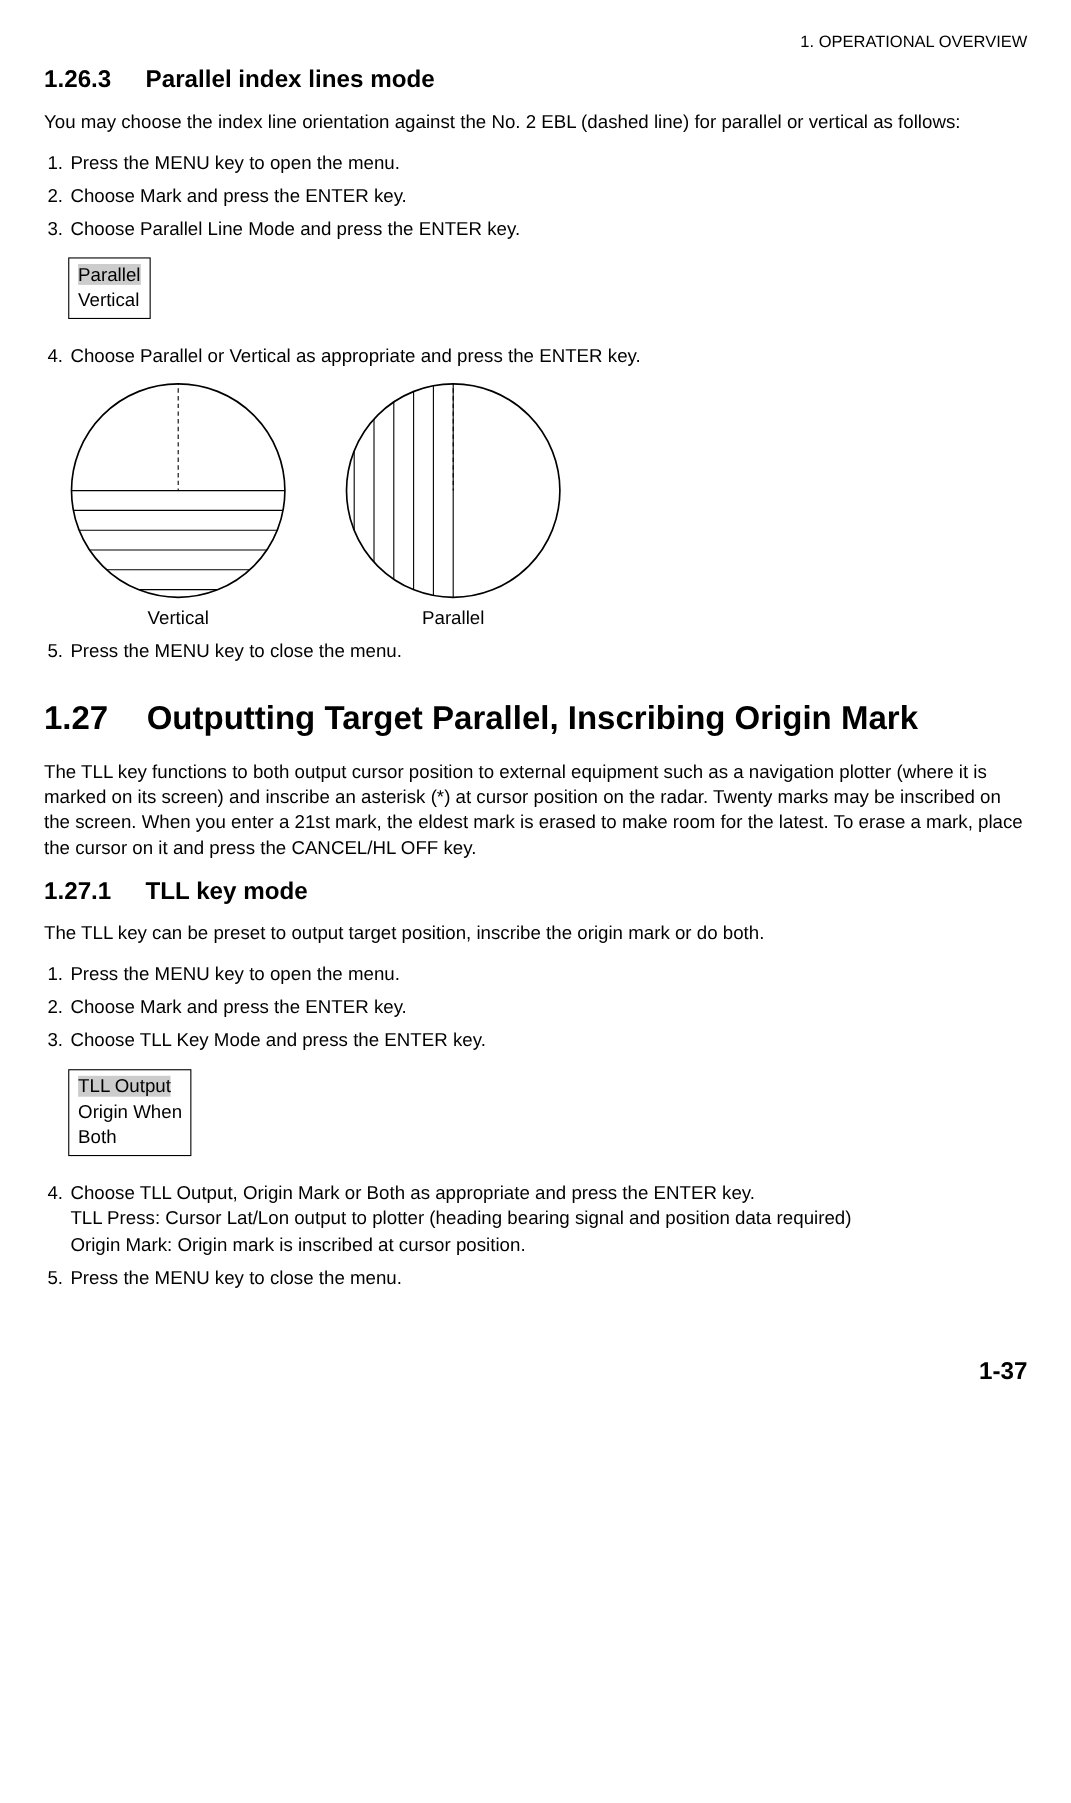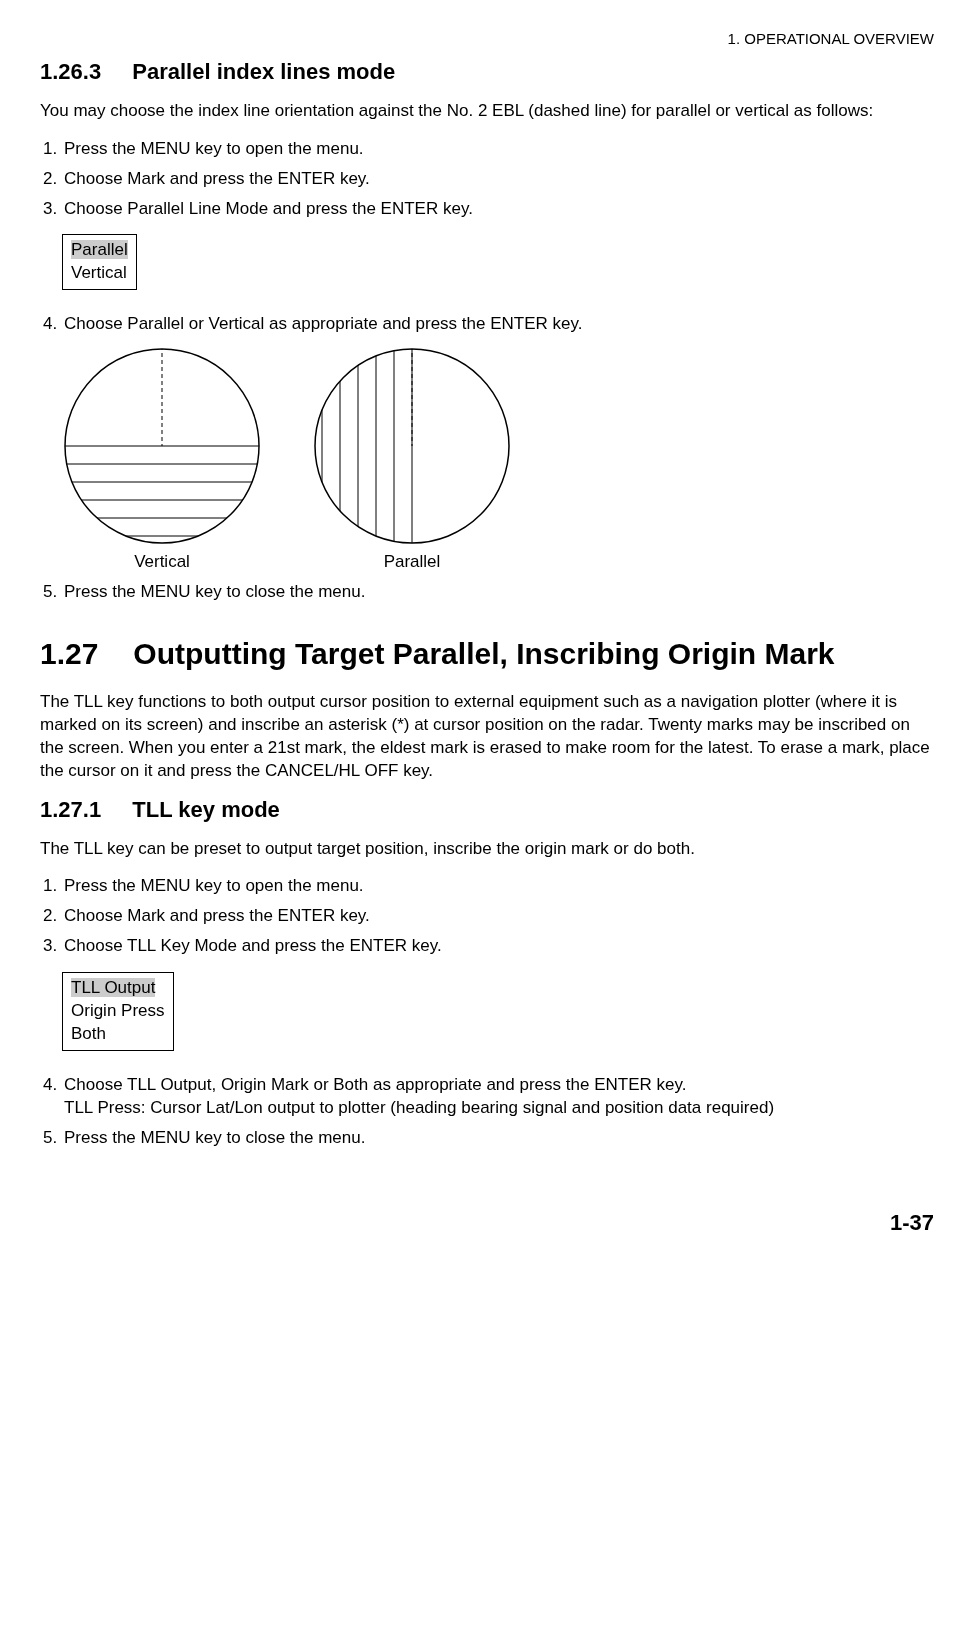--- a/index.html
+++ b/index.html
@@ -181,28 +181,29 @@
 <p>The TLL key can be preset to output target position, inscribe the origin mark or do both.</p>
 
 <ol>
   <li><span>Press the </span><b>MENU</b><span> key to open the menu.</span></li>
   <li><span>Choose Mark and press the </span><b>ENTER</b><span> key.</span></li>
   <li><span>Choose TLL Key Mode and press the </span><b>ENTER</b><span> key.</span></li>
 </ol>
 
 <div class="option-box">
   <span class="highlighted">TLL Output</span><br>
-  <span>Origin Press</span><br>
+  <span>Origin When</span><br>
   <span>Both</span>
 </div>
 
 <ol start="4">
   <li>
     <span>Choose TLL Output, Origin Mark or Both as appropriate and press the </span><b>ENTER</b><span> key.</span>
     <div><b>TLL Press:</b><span> Cursor Lat/Lon output to plotter (heading bearing signal and position data required)</span></div>
+    <div><b>Origin Mark:</b><span> Origin mark is inscribed at cursor position.</span></div>
   </li>
   <li><span>Press the </span><b>MENU</b><span> key to close the menu.</span></li>
 </ol>
 
 <div class="page-num">1-37</div>
 
 
 
 
 </body></html>

